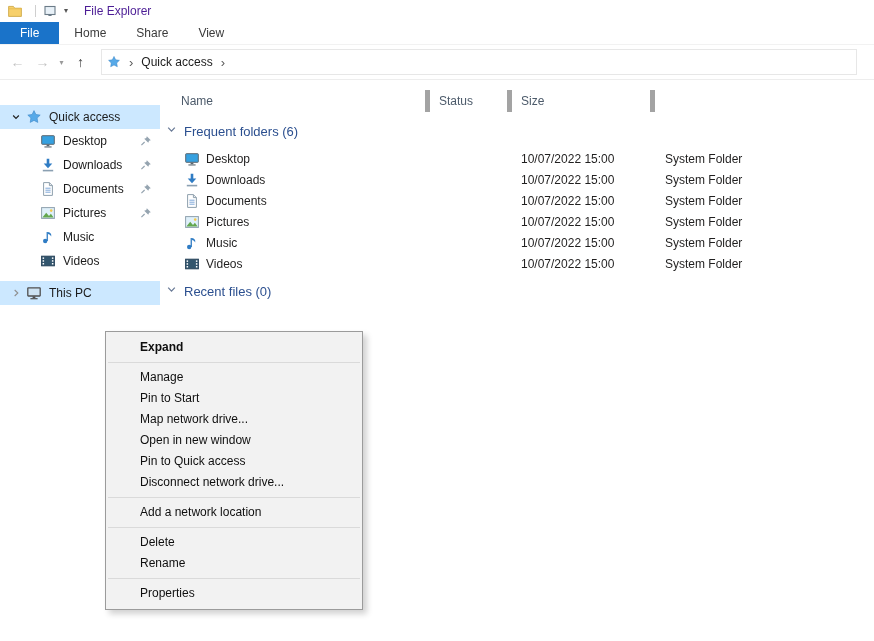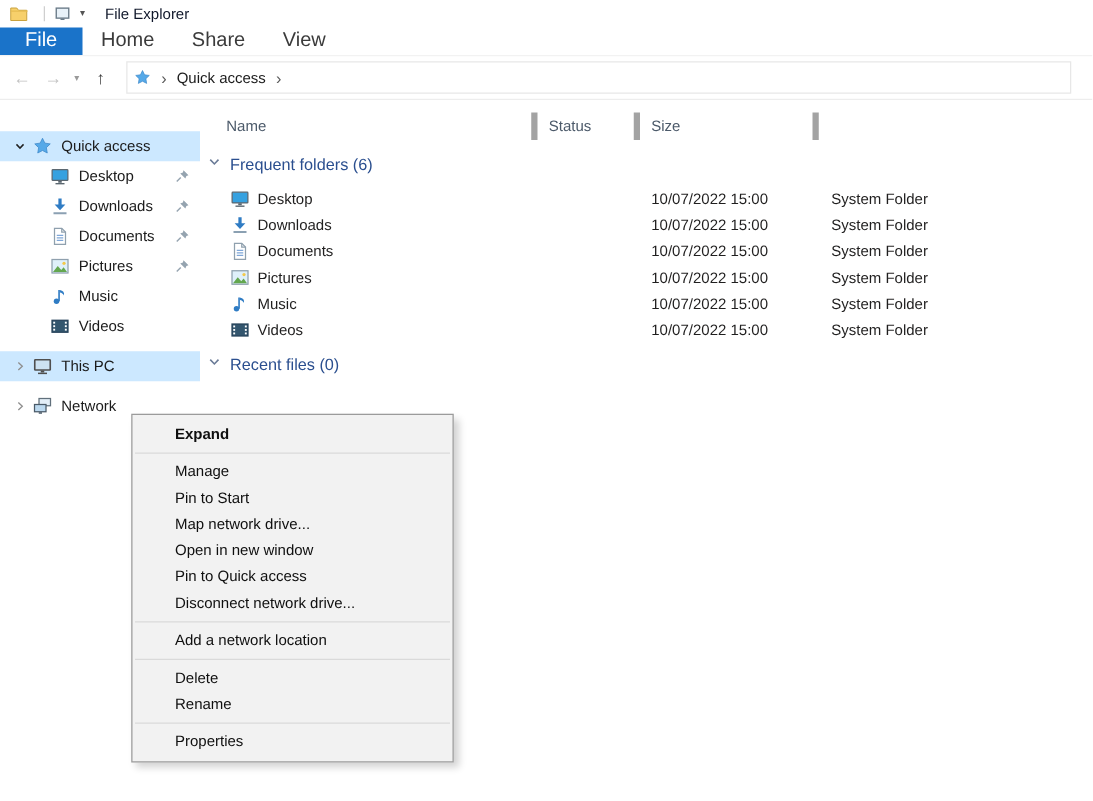--- a/index.html
+++ b/index.html
@@ -8,24 +8,24 @@
     font-family:"Liberation Sans",sans-serif;font-size:12px;color:#1b1b1b;
     -webkit-user-select:none;user-select:none;
   }
   
   .titlebar{position:absolute;top:0;left:0;right:0;height:22px;display:flex;align-items:center;padding-left:7px;}
   .app-icon svg{width:16px;height:16px;display:block;}
   .qat{display:flex;align-items:center;gap:7px;margin-left:12px;}
   .qat-icon svg{width:14px;height:14px;display:block;}
   .qat-sep{width:1px;height:12px;background:#cfcfcf;}
   .caret{font-size:8px;color:#555;line-height:1;}
-  .title-text{margin-left:16px;font-size:12px;color:#0f172a;}
+  .title-text{margin-left:16px;font-size:12px;color:#4c1d95;}
   
   .tabs-row{position:absolute;top:22px;left:0;right:0;height:23px;display:flex;border-bottom:1px solid #f2f2f2;box-sizing:border-box;}
-  .tab{display:flex;align-items:center;padding:0 15px;font-size:16px;color:#3b3b3b;}
+  .tab{display:flex;align-items:center;padding:0 15px;font-size:12px;color:#3b3b3b;}
   .tab.active{background:#1a73c9;color:#fff;padding:0 20px;}
   
   .navbar{position:absolute;top:45px;left:0;right:0;height:35px;display:flex;align-items:center;padding:0 5px;border-bottom:1px solid #ededed;box-sizing:border-box;}
   .nav-btn{width:25px;height:25px;display:flex;align-items:center;justify-content:center;font-size:14px;color:#3d3d3d;}
   .nav-btn.disabled{color:#c3c3c3;}
   .nav-caret{width:13px;height:25px;display:flex;align-items:center;justify-content:center;font-size:8px;color:#9a9a9a;}
   .addressbar{flex:1;height:26px;margin-left:8px;margin-right:12px;border:1px solid #e7e7e7;display:flex;align-items:center;padding:0 5px;box-sizing:border-box;background:#fff;}
   .addr-icon svg{width:14px;height:14px;display:block;}
   .addr-chev{color:#5a5a5a;margin:0 8px;font-size:13px;line-height:1;}
   
@@ -231,35 +231,20 @@
       </span>
       <span class="sicon">
         <svg viewBox="0 0 16 16">
           <rect x="1.8" y="2.8" width="12.4" height="8.2" rx="0.5" fill="#cde2f2" stroke="#4f4f4f" stroke-width="1.3"></rect>
           <rect x="6.6" y="11.4" width="2.8" height="1.6" fill="#4f4f4f"></rect>
           <rect x="4.4" y="13.1" width="7.2" height="1.2" fill="#4f4f4f"></rect>
         </svg>
       </span>
       <span class="slab">This PC</span>
     </div>
-    <div class="side-item gap">
-      <span class="chev">
-        <svg viewBox="0 0 12 12">
-          <path d="M4.4 2.4L8.2 6l-3.8 3.6" fill="none" stroke="#8f8f8f" stroke-width="1.3"></path>
-        </svg>
-      </span>
-      <span class="sicon">
-        <svg viewBox="0 0 16 16">
-          <rect x="5.2" y="1.8" width="9.2" height="5.8" fill="#e3eef7" stroke="#61707c" stroke-width="1"></rect>
-          <rect x="1.6" y="6.6" width="9.2" height="5.8" fill="#bcd9ef" stroke="#4a5a68" stroke-width="1"></rect>
-          <rect x="5" y="12.8" width="2.6" height="1.2" fill="#4a5a68"></rect>
-        </svg>
-      </span>
-      <span class="slab">Network</span>
-    </div>
   </div>
 
 <div class="main">
   <div class="col-headers">
     <div class="colh">Name</div>
     <div class="colh">Status</div>
     <div class="colh">Size</div>
   </div>
   <div class="group-header" id="gh-frequent">
     <span class="gchev">

